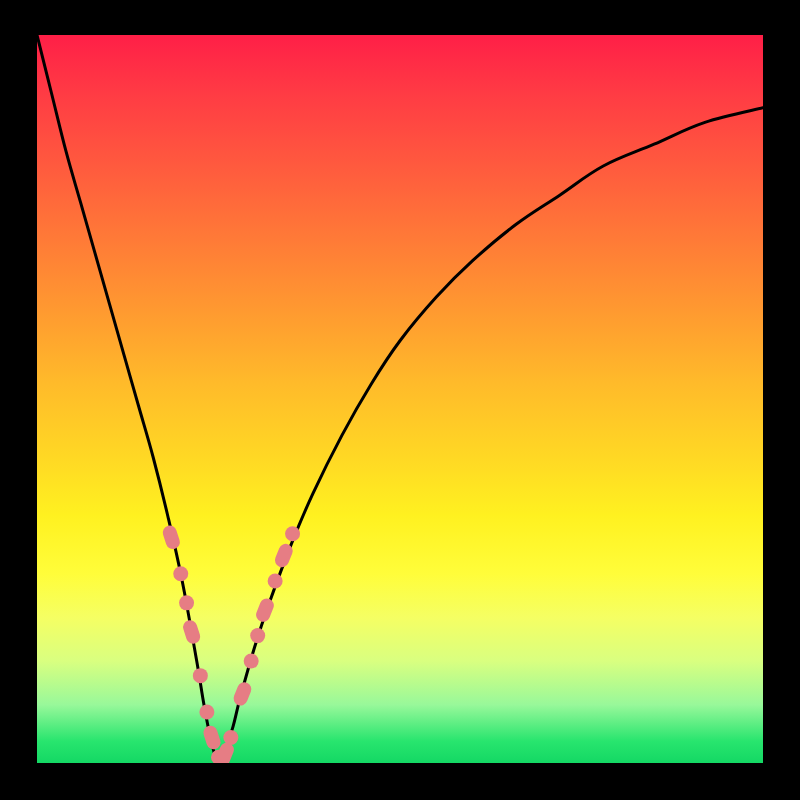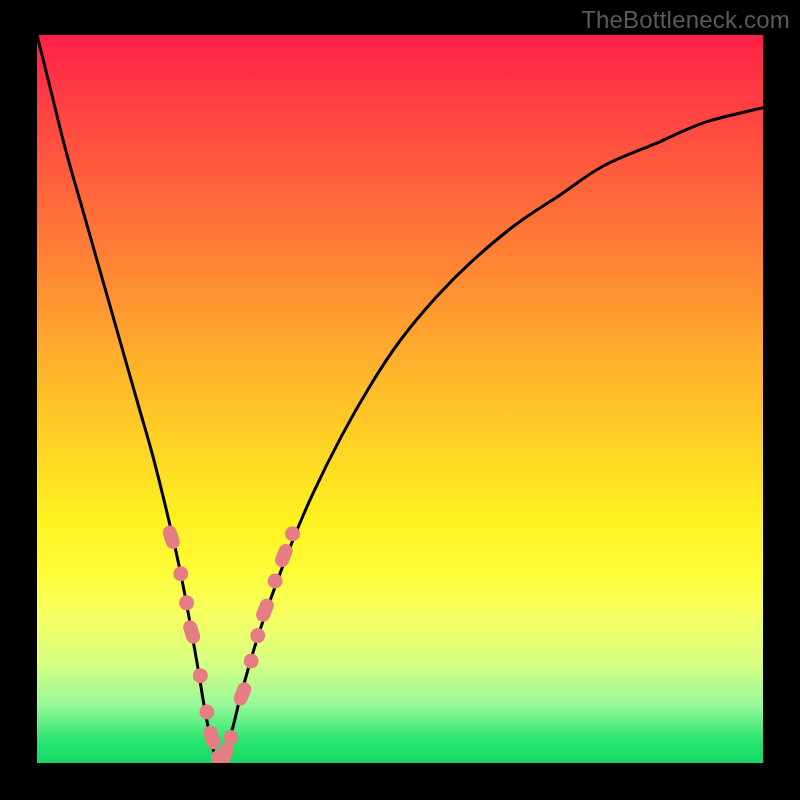--- a/index.html
+++ b/index.html
@@ -60,21 +60,20 @@
   .plot svg {
     display: block;
     width: 726px;
     height: 728px;
   }
 </style>
 </head>
 <body>
 
 <div class="frame">
-  <div class="watermark">TheBottleneck.com</div>
   <div class="plot">
     <svg id="plot-svg" viewBox="0 0 726 728" preserveAspectRatio="none">
         <path d="M 0.00 0.00 C 2.61 10.48, 9.29 37.27, 14.52 58.24 C 19.75 79.21, 23.81 96.82, 29.04 116.48 C 34.27 136.14, 38.33 149.09, 43.56 167.44 C 48.79 185.79, 52.85 200.05, 58.08 218.40 C 63.31 236.75, 67.37 251.01, 72.60 269.36 C 77.83 287.71, 81.89 301.97, 87.12 320.32 C 92.35 338.67, 96.41 352.93, 101.64 371.28 C 106.87 389.63, 110.93 402.58, 116.16 422.24 C 121.39 441.90, 125.45 458.20, 130.68 480.48 C 135.91 502.76, 139.97 519.79, 145.20 546.00 C 150.43 572.21, 155.80 603.80, 159.72 626.08 C 163.64 648.36, 164.37 655.35, 166.98 669.76 C 169.59 684.17, 171.63 695.68, 174.24 706.16 C 176.85 716.64, 178.89 726.69, 181.50 728.00 C 184.11 729.31, 186.15 719.99, 188.76 713.44 C 191.37 706.89, 193.41 700.77, 196.02 691.60 C 198.63 682.43, 199.36 676.89, 203.28 662.48 C 207.20 648.07, 212.57 628.56, 217.80 611.52 C 223.03 594.48, 225.79 586.19, 232.32 567.84 C 238.85 549.49, 246.26 529.26, 254.10 509.60 C 261.94 489.94, 266.73 478.30, 275.88 458.64 C 285.03 438.98, 294.47 420.06, 304.92 400.40 C 315.37 380.74, 323.51 366.48, 333.96 349.44 C 344.41 332.40, 351.24 321.48, 363.00 305.76 C 374.76 290.04, 386.23 276.49, 399.30 262.08 C 412.37 247.67, 421.23 238.78, 435.60 225.68 C 449.97 212.58, 463.48 201.07, 479.16 189.28 C 494.84 177.49, 507.04 170.64, 522.72 160.16 C 538.40 149.68, 549.29 140.21, 566.28 131.04 C 583.27 121.87, 598.80 117.06, 617.10 109.20 C 635.40 101.34, 648.32 93.91, 667.92 87.36 C 687.52 80.81, 715.55 75.42, 726.00 72.80" fill="none" stroke="#000000" stroke-width="3" stroke-linecap="round"></path>
         <rect x="122.31" y="495.32" width="24" height="14" rx="7.00" ry="7.00" fill="#e67d84" transform="rotate(72 134.31 502.32)"></rect>
         <circle cx="143.75" cy="538.72" r="7.5" fill="#e67d84"></circle>
         <circle cx="149.56" cy="567.84" r="7.5" fill="#e67d84"></circle>
         <rect x="142.64" y="589.96" width="24" height="14" rx="7.00" ry="7.00" fill="#e67d84" transform="rotate(72 154.64 596.96)"></rect>
         <circle cx="163.35" cy="640.64" r="7.5" fill="#e67d84"></circle>
         <circle cx="169.88" cy="677.04" r="7.5" fill="#e67d84"></circle>
         <rect x="162.97" y="695.52" width="24" height="14" rx="7.00" ry="7.00" fill="#e67d84" transform="rotate(72 174.97 702.52)"></rect>

